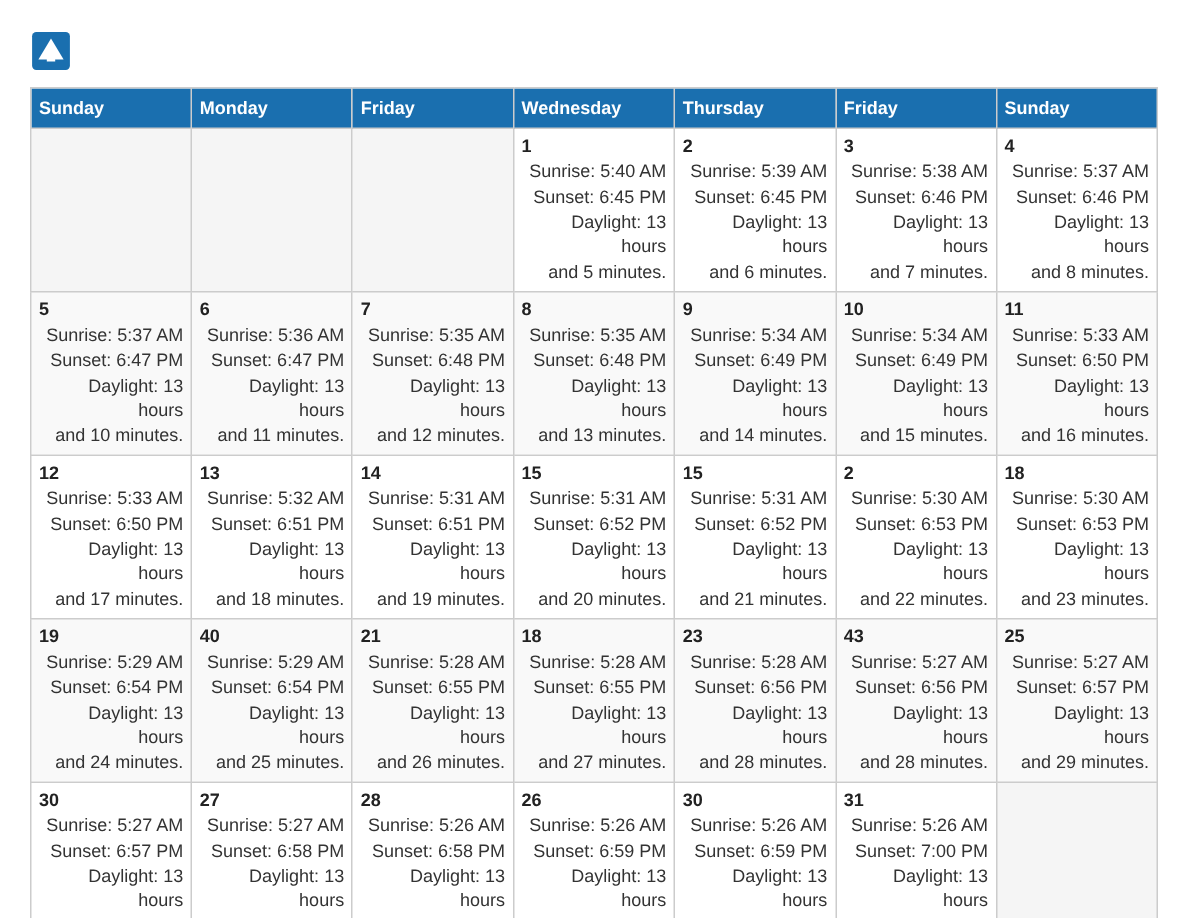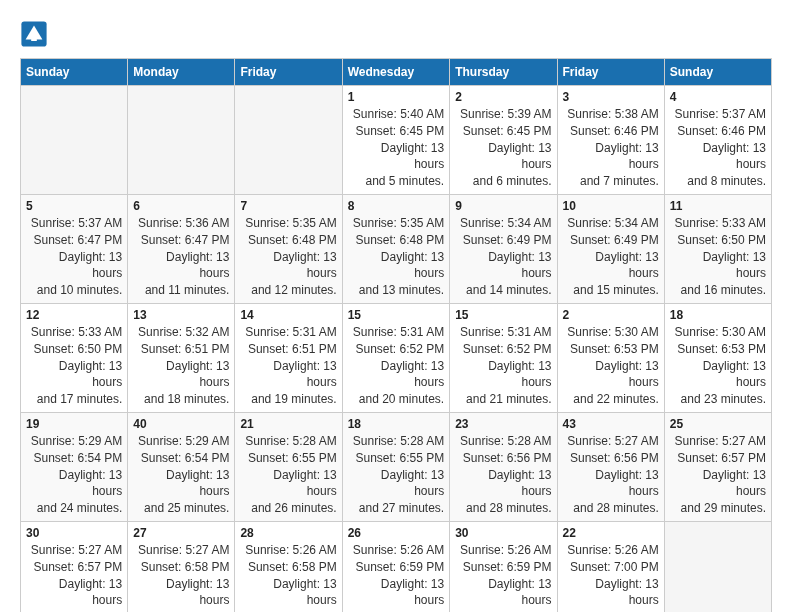--- a/index.html
+++ b/index.html
@@ -246,19 +246,19 @@
         </td>
         <td>
           <div class="day-number">26</div>
           <div class="day-info">Sunrise: 5:26 AM<br>Sunset: 6:59 PM<br>Daylight: 13 hours<br>and 32 minutes.</div>
         </td>
         <td>
           <div class="day-number">30</div>
           <div class="day-info">Sunrise: 5:26 AM<br>Sunset: 6:59 PM<br>Daylight: 13 hours<br>and 33 minutes.</div>
         </td>
         <td>
-          <div class="day-number">22</div>
+          <div class="day-number">31</div>
           <div class="day-info">Sunrise: 5:26 AM<br>Sunset: 7:00 PM<br>Daylight: 13 hours<br>and 33 minutes.</div>
         </td>
         <td class="empty-cell"></td>
       </tr>
     </tbody>
 </table>
 
 </body></html>

